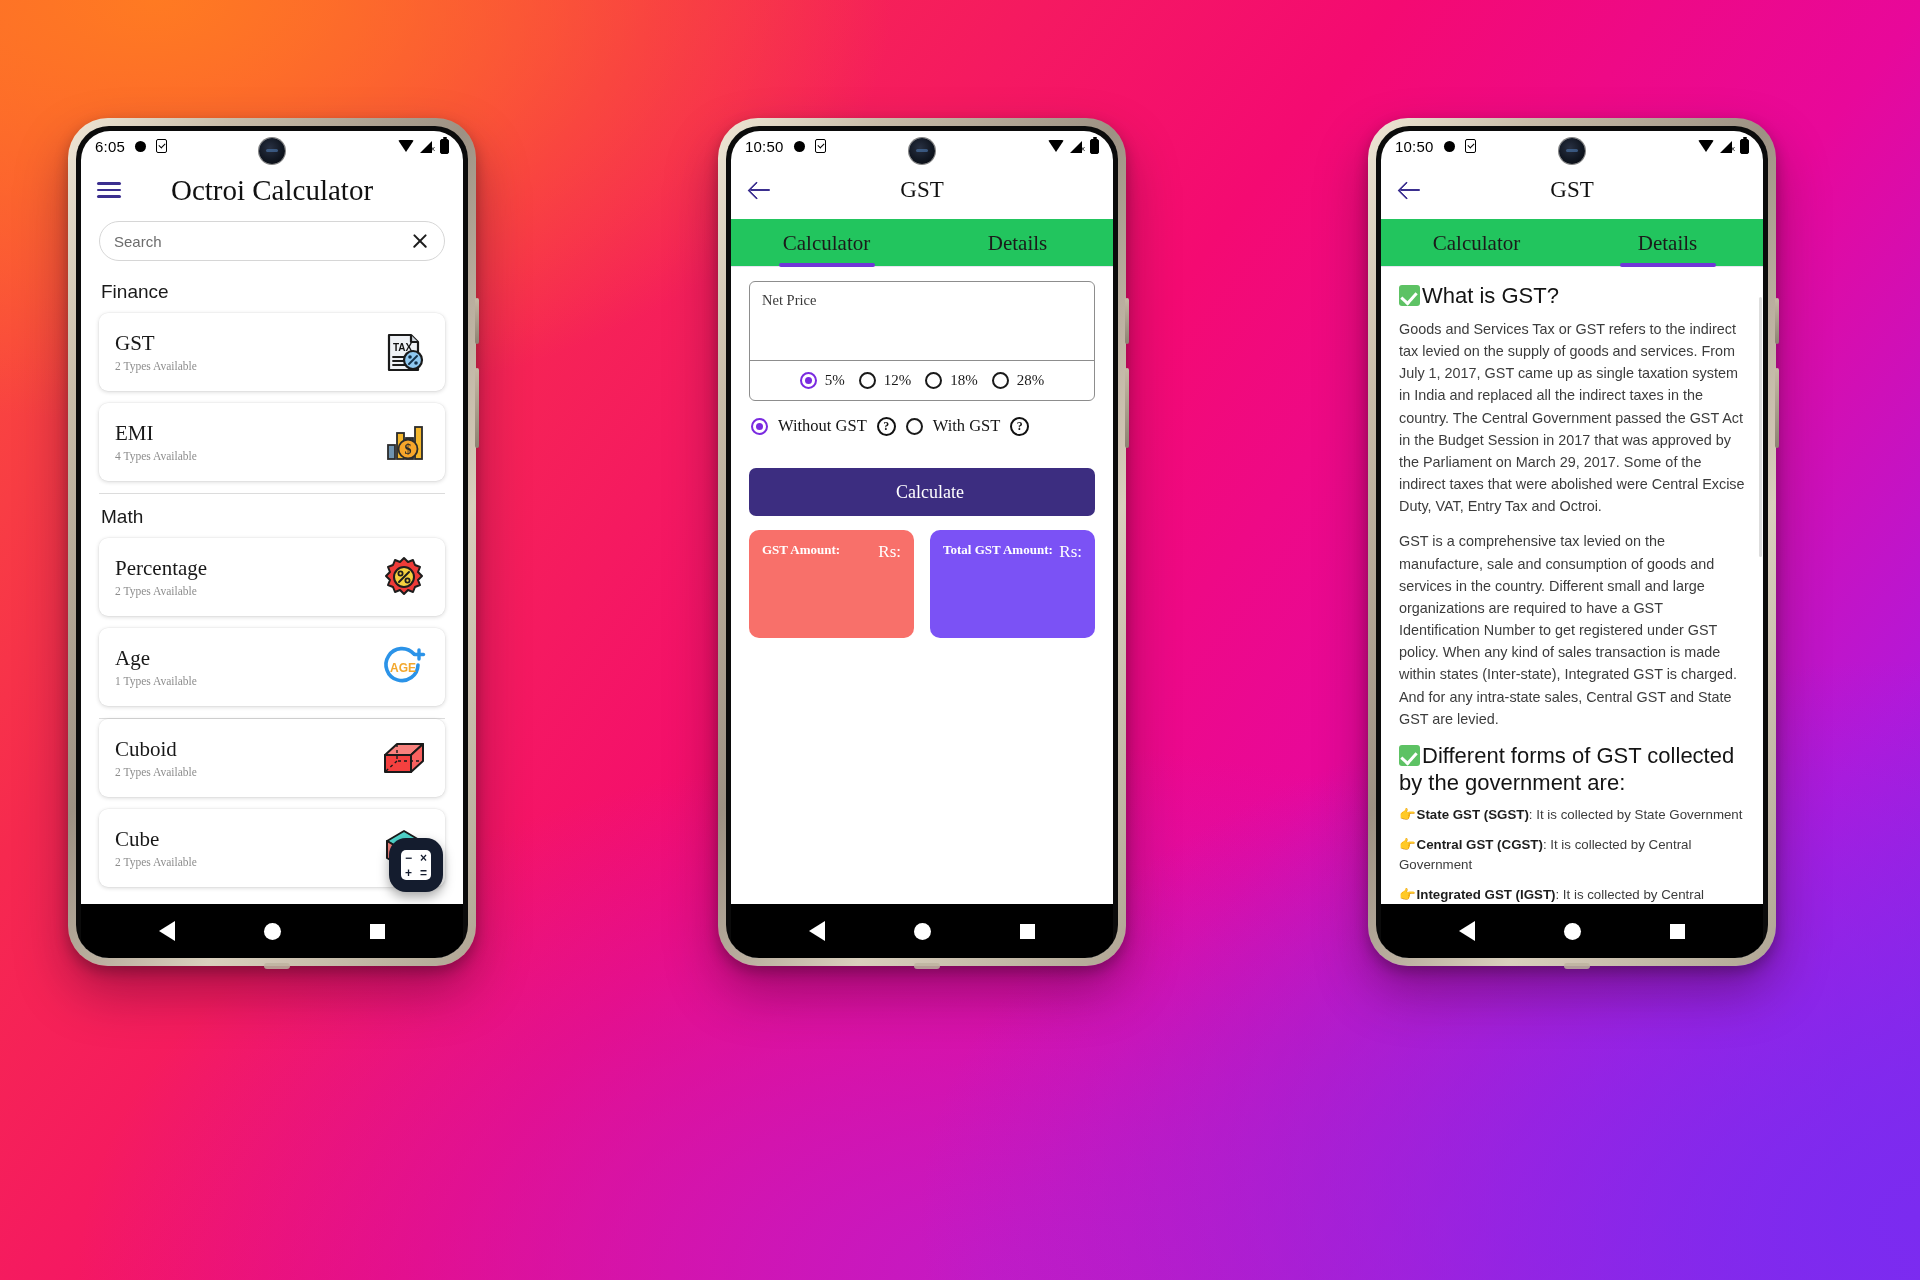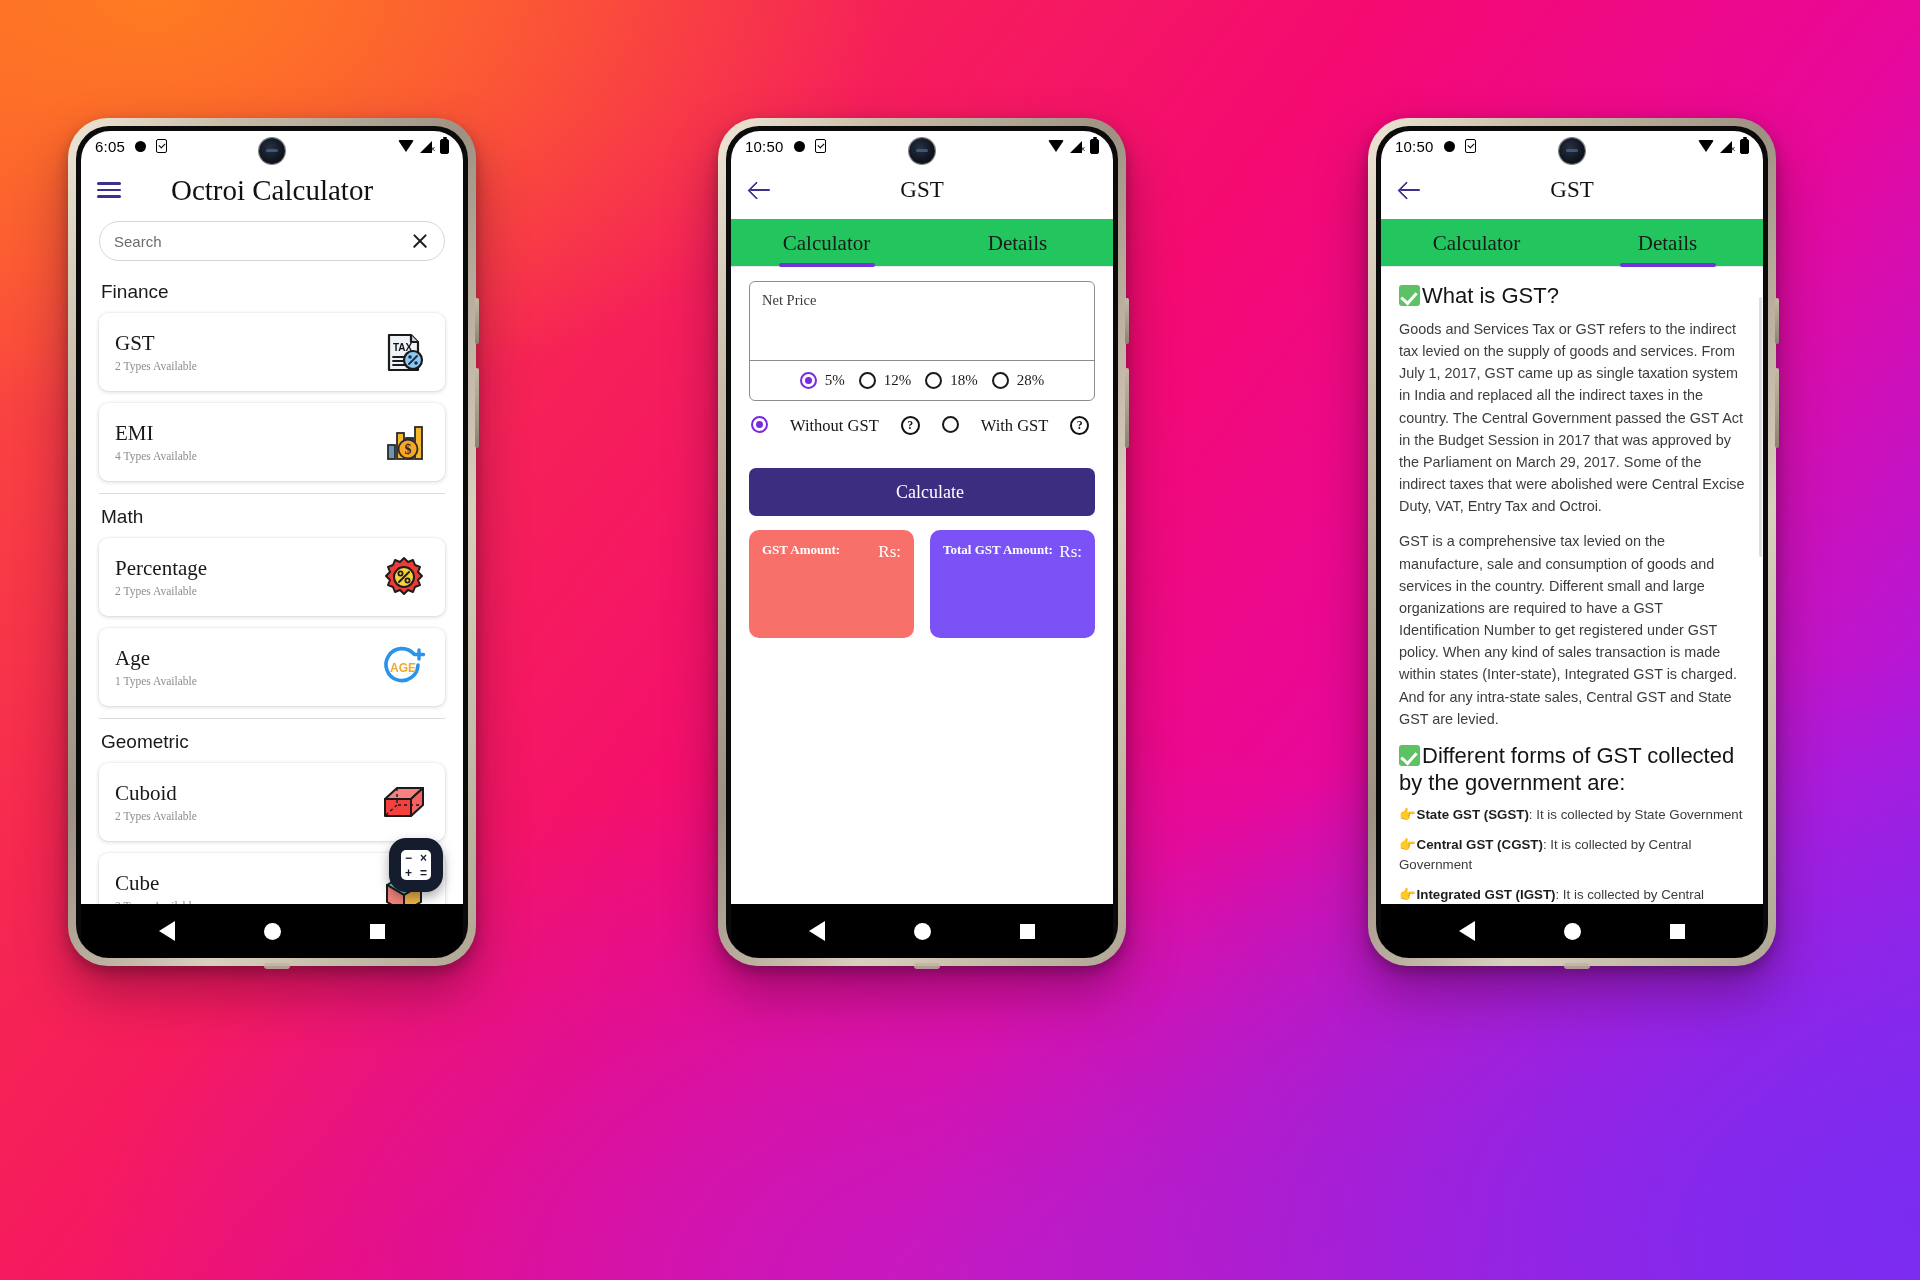--- a/index.html
+++ b/index.html
@@ -258,21 +258,21 @@
   .radio.on { border-color: #7a2ae0; }
   .radio.on::after {
     content: ""; position: absolute; left: 3px; top: 3px;
     width: 7px; height: 7px; border-radius: 50%; background: #7a2ae0;
   }
   .rate-label {
     font-family: "Liberation Serif", serif;
     font-size: 15px; color: #1a1a1a; margin-left: -6px;
   }
   .gsttype-row {
-    display: flex; align-items: flex-start; gap: 22px; padding: 15px 2px 0 2px;
+    display: flex; align-items: center; gap: 10px; padding: 15px 2px 0 2px;
   }
   .gsttype-label {
     font-family: "Liberation Serif", serif; font-size: 16.5px; color: #141414;
   }
   .help {
     width: 19px; height: 19px; border-radius: 50%;
     border: 2px solid #121212; color: #121212;
     font-size: 12px; font-weight: 700; line-height: 15px; text-align: center;
     font-family: "Liberation Serif", serif; cursor: pointer; flex: 0 0 auto;
   }
@@ -460,21 +460,20 @@
               <text x="11" y="30" font-family="Liberation Sans, sans-serif" font-size="12" font-weight="bold" fill="#f3a72c">AGE</text>
               <g stroke="#2b93e8" stroke-width="3.4" stroke-linecap="round">
                 <line x1="40" y1="8" x2="40" y2="17"></line>
                 <line x1="35.5" y1="12.5" x2="44.5" y2="12.5"></line>
               </g>
             </svg>
           </span>
         </div>
         <div class="group-sep"></div>
 
-        <div class="group-title">Geometric</div>
         <div class="card">
           <div class="card-text">
             <div class="card-title">Cuboid</div>
             <div class="card-sub">2 Types Available</div>
           </div>
           <span class="card-icon">
             <svg viewBox="0 0 50 50" width="50" height="50">
               <polygon points="6,22 18,11 44,11 32,22" fill="#f8817d" stroke="#1a1a1a" stroke-width="2" stroke-linejoin="round"></polygon>
               <polygon points="6,22 32,22 32,39 6,39" fill="#f4403f" stroke="#1a1a1a" stroke-width="2" stroke-linejoin="round"></polygon>
               <polygon points="32,22 44,11 44,28 32,39" fill="#f8615f" stroke="#1a1a1a" stroke-width="2" stroke-linejoin="round"></polygon>

